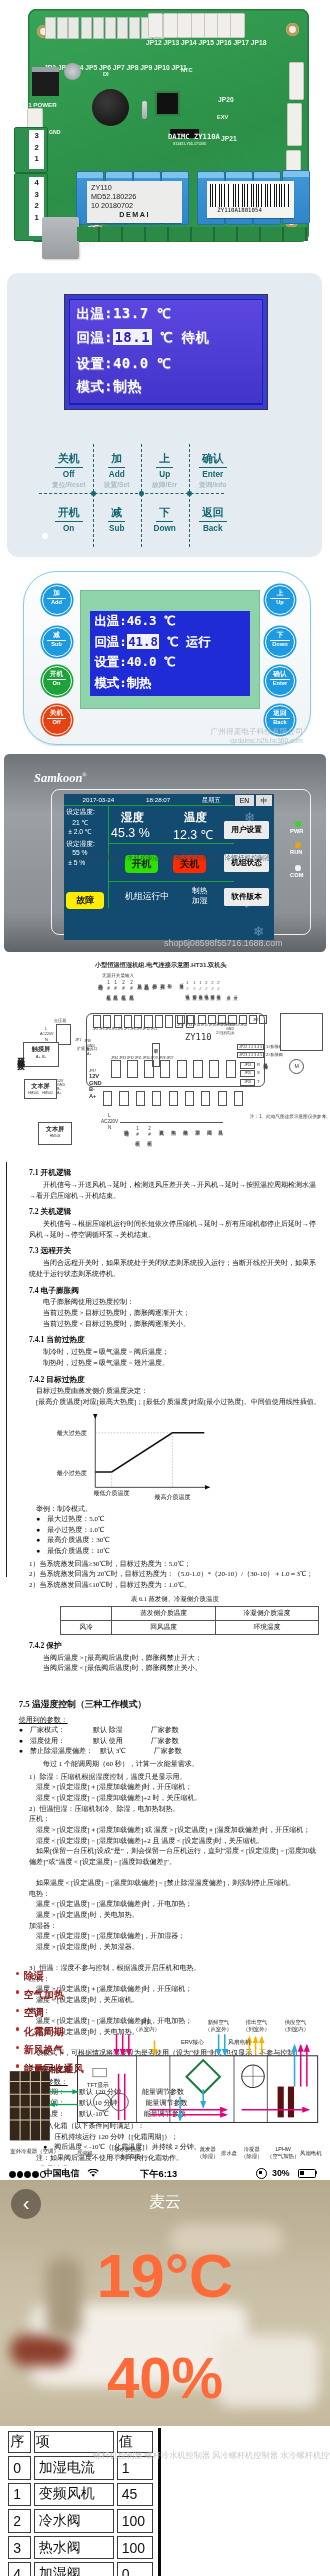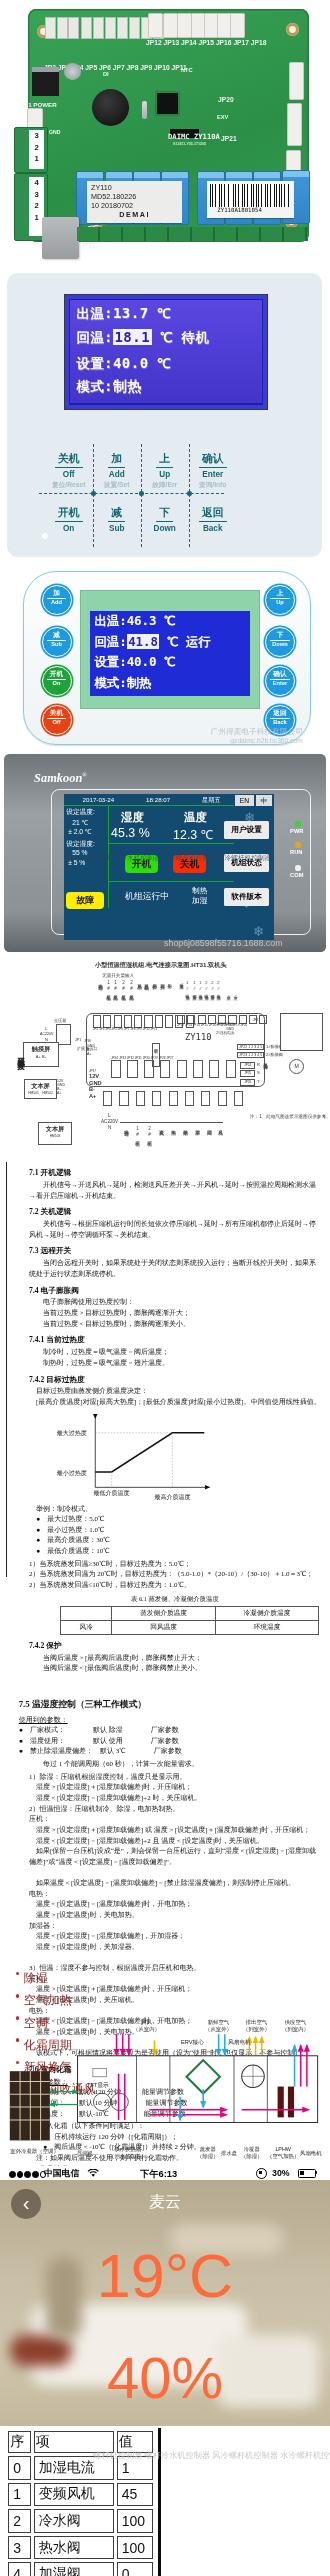--- a/index.html
+++ b/index.html
@@ -65,31 +65,31 @@
   .dh1{font-size:9.3px;font-weight:bold;margin:5.2px 0 3.1px;}
   .dh2{font-size:7.7px;font-weight:bold;margin:5.2px 0 1px;}
   .dpre{white-space:pre-line;margin:0 0 2.1px;}
   .dind{text-indent:2em;}
   .dtable{border-collapse:collapse;margin:2.1px 0 3.1px 31px;font-size:6.7px;}
   .dtable td,.dtable th{border:0.5px solid #555;padding:1.5px 7.2px;font-weight:normal;text-align:center;}
   .dcap{text-align:center;font-size:6.4px;margin:3.1px 0 0;}
   .chartwrap{position:relative;width:216px;height:92px;margin:3.1px 0 1px 20.6px;font-size:6px;}
   
   .hv{position:absolute;left:0;top:1958px;width:330px;height:206px;}
-  .hvb{color:#8c1d1d;font-size:12px;font-weight:normal;line-height:1.85;}
+  .hvb{color:#8c1d1d;font-size:10px;font-weight:bold;line-height:1.85;}
   .hvb li{list-style:none;position:relative;padding-left:8.2px;}
   .hvb li:before{content:"";position:absolute;left:0;top:4.6px;width:3.6px;height:3.6px;border-radius:50%;background:#cf2525;}
   .hvl{position:absolute;font-size:5.4px;color:#222;text-align:center;white-space:pre-line;line-height:1.3;}
   
   .phn{position:absolute;left:0;top:2166px;width:330px;height:567px;background:#fff;}
   .sb{position:absolute;left:0;top:0;width:330px;height:14.4px;color:#000;font-size:8.8px;font-weight:bold;}
   .sigdot{display:inline-block;width:4.6px;height:4.6px;border-radius:50%;border:0.8px solid #000;margin-right:1px;vertical-align:middle;}
   .photo{position:absolute;left:0;top:14.4px;width:330px;height:246px;background:linear-gradient(180deg,#b5a98e,#c9bfa6 40%,#cfc6ad 70%,#c4b99d);overflow:hidden;}
   .blur{position:absolute;filter:blur(6.2px);border-radius:15.5px;}
-  .ot{color:#fd6b3a;font-weight:normal;position:absolute;width:100%;text-align:center;}
+  .ot{color:#fd6b3a;font-weight:bold;position:absolute;width:100%;text-align:center;}
   .ptable{position:absolute;left:5.2px;top:262px;border-right:3.1px solid #0a0a0a;padding-right:2.1px;}
   .ptable table{border-spacing:3.6px;font-size:14px;color:#111;}
   .ptable td{border:1px solid #3c3c3c;background:#fff;padding:1px 4.1px;height:19.6px;}
 </style>
 </head>
 <body>
 
 <div class="sec" style="top:0;height:270px;">
   <div class="board">
     <div class="hole" style="left:9.3px;top:15.5px;"></div>

